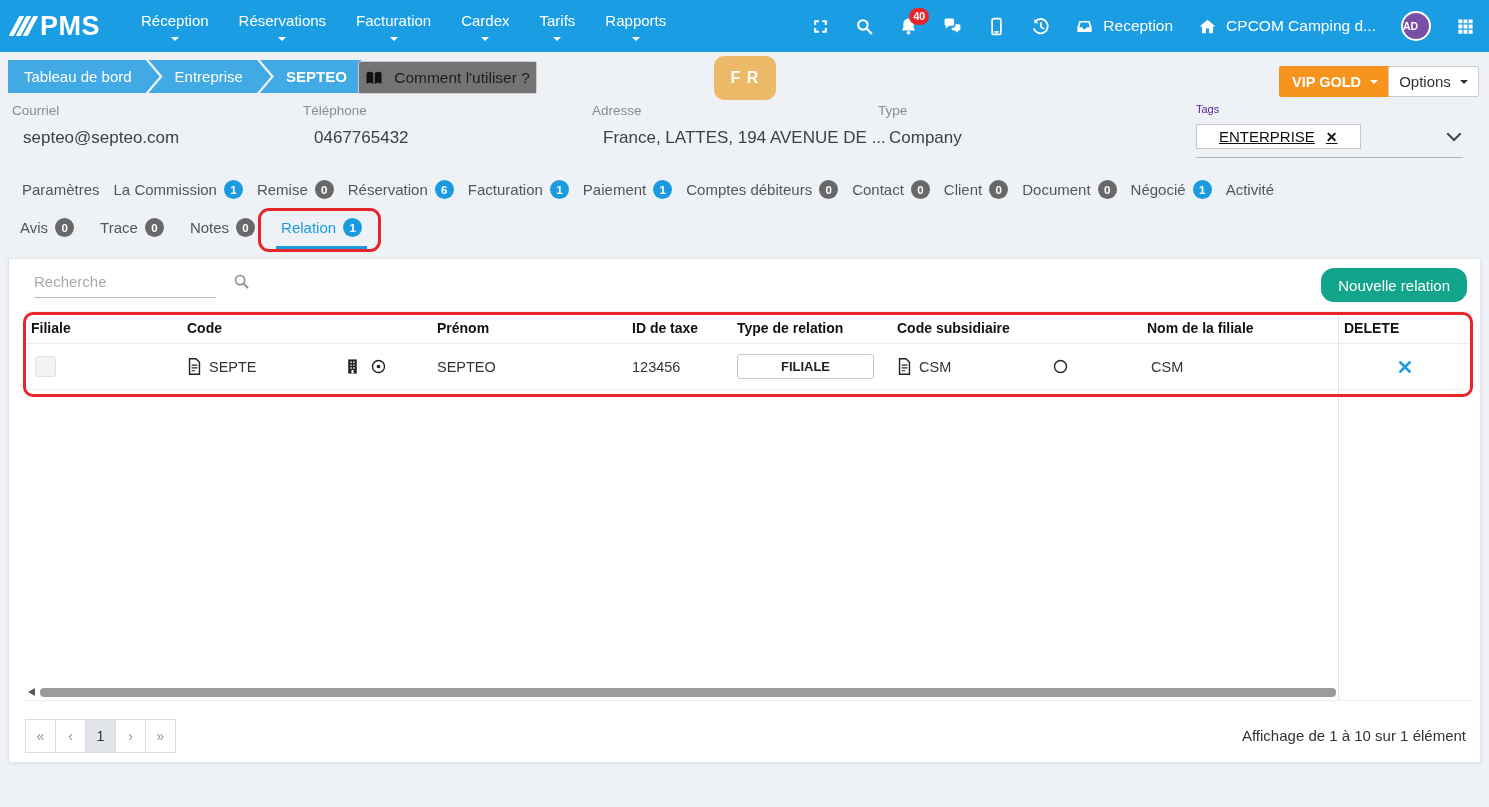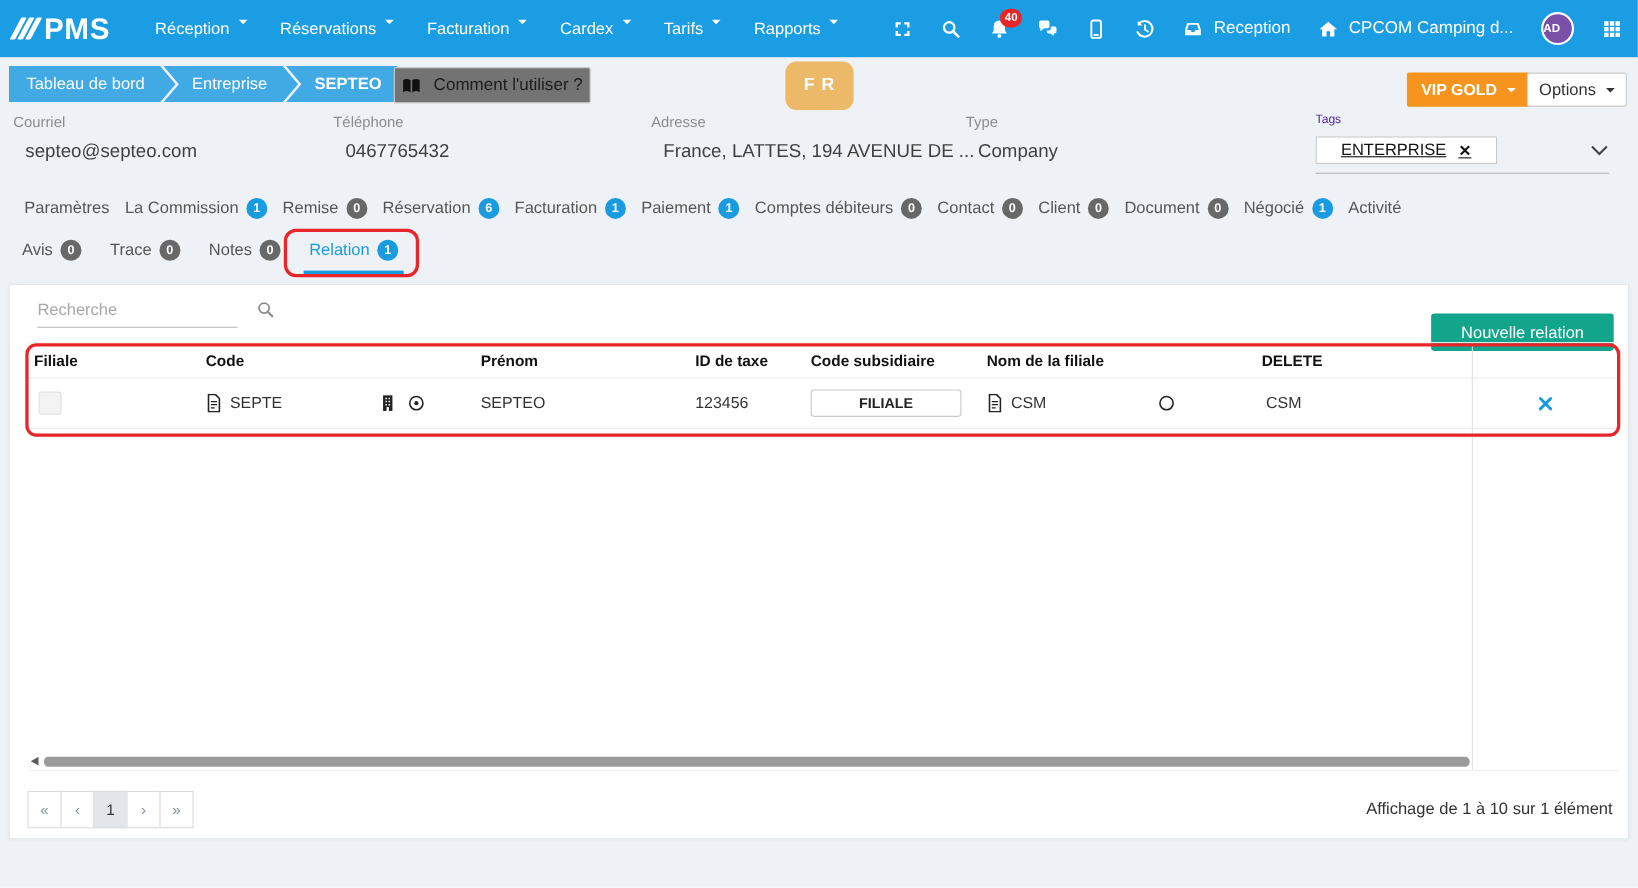--- a/index.html
+++ b/index.html
@@ -6,21 +6,21 @@
   html,body { width:1489px; height:807px; }
   body { font-family:"Liberation Sans", sans-serif; background:#eef2f7; position:relative; overflow:hidden; }
 
   
   .navbar { position:absolute; top:0; left:0; width:1489px; height:52px; background:#1b9de3; display:flex; align-items:center; padding:0 14px; color:#fff; }
   .logo { display:flex; align-items:center; gap:7px; margin-right:26px; cursor:pointer; }
   .logo-stripes { display:flex; gap:2px; }
   .logo-stripes i { display:block; width:5px; height:20px; background:#fff; transform:skewX(-28deg); border-radius:1px; }
   .logo-text { font-size:27px; font-weight:700; letter-spacing:0.5px; }
   .nav-menu { display:flex; align-items:center; }
-  .nav-item { display:flex; gap:8px; padding:9px 15px; font-size:15px; cursor:pointer; white-space:nowrap; }
+  .nav-item { display:flex; align-items:center; gap:8px; padding:9px 15px; font-size:15px; cursor:pointer; white-space:nowrap;flex-direction:column; }
   .caret { width:0; height:0; border-left:4px solid transparent; border-right:4px solid transparent; border-top:4px solid currentColor; display:inline-block; }
   .nav-right { margin-left:auto; display:flex; align-items:center; gap:25px; }
   .nav-icon { position:relative; display:flex; align-items:center; cursor:pointer; }
   .nav-icon svg { width:19px; height:19px; }
   .nav-badge { position:absolute; top:-9px; left:10px; background:#e8262a; color:#fff; border-radius:9px; min-width:20px; height:17px; font-size:10.5px; font-weight:700; display:flex; align-items:center; justify-content:center; padding:0 4px; }
   .nav-label-item { display:flex; align-items:center; gap:9px; font-size:15.5px; cursor:pointer; white-space:nowrap; }
   .nav-label-item svg { width:19px; height:19px; }
   .avatar { width:30px; height:30px; border-radius:50%; background:#7a4fa8; border:2px solid #fff; display:flex; align-items:center; justify-content:flex-start; font-size:10.5px; font-weight:700; cursor:pointer; }
 
   
@@ -56,21 +56,21 @@
   .tab-active { position:relative; color:#1a9be0; }
   .tab-underline { position:absolute; left:-5px; right:-5px; bottom:-13px; height:4px; background:#1a9be0; }
   .tab-red-ring { position:absolute; left:-23px; right:-19px; top:-10px; bottom:-15px; border:3px solid #e8262a; border-radius:11px; pointer-events:none; }
 
   
   .panel { position:absolute; top:258px; left:8px; width:1473px; height:505px; background:#fff; border:1px solid #e2e6ea; box-shadow:0 1px 3px rgba(0,0,0,0.07); }
   .search-wrap { position:absolute; top:14px; left:25px; width:182px; display:flex; align-items:center; border-bottom:1px solid #b9b9b9; padding-bottom:7px; }
   .search-wrap input { border:none; outline:none; flex:1; font-size:15px; color:#333; font-family:inherit; background:transparent; }
   .search-wrap input::placeholder { color:#a9a9a9; }
   .search-wrap svg { width:17px; height:17px; flex:0 0 auto; }
-  .new-rel-btn { position:absolute; top:26px; right:13px; height:34px; background:#12a58b; border:none; border-radius:3px; color:#fff; font-size:15px; padding:0 27px; cursor:pointer; font-family:inherit; }
+  .new-rel-btn { position:absolute; top:9px; right:13px; height:34px; background:#12a58b; border:none; border-radius:13px; color:#fff; font-size:15px; padding:0 17px; cursor:pointer; font-family:inherit; }
 
   .table-area { position:absolute; top:52px; left:16px; width:1446px; height:390px; border-bottom:1px solid #f0f0f0; }
   .trow { display:grid; grid-template-columns:156px 250px 195px 105px 160px 250px 197px 133px; align-items:center; }
   .thead { height:33px; border-top:1px solid #f2f2f2; border-bottom:1px solid #ececec; font-weight:700; font-size:14px; color:#111; }
   .tbody { height:46px; border-bottom:1px solid #ececec; font-size:14.5px; color:#333; }
   .cell { padding-left:6px; position:relative; display:flex; align-items:center; gap:7px; height:100%;text-align:center; }
   .cell.center { justify-content:center; padding-left:0; }
   .checkbox { width:21px; height:21px; background:#f3f3f3; border:1px solid #e2e2e2; border-radius:3px; margin-left:4px; cursor:pointer; }
   .icon-sm svg { width:15px; height:17px; display:block; }
   .cell-icons-right { position:absolute; left:163px; display:flex; align-items:center; gap:9px; }
@@ -335,20 +335,21 @@
       </svg>
   </div>
   <button class="new-rel-btn">Nouvelle relation</button>
 
   <div class="table-area">
     <div class="trow thead">
       <div class="cell">Filiale</div>
       <div class="cell">Code</div>
       <div class="cell">Prénom</div>
       <div class="cell">ID de taxe</div>
+      <div class="cell">Type de relation</div>
       <div class="cell">Code subsidiaire</div>
       <div class="cell">Nom de la filiale</div>
       <div class="cell">DELETE</div>
     </div>
 
     <div class="trow tbody">
       <div class="cell">
         <span class="checkbox"></span>
       </div>
       <div class="cell">

